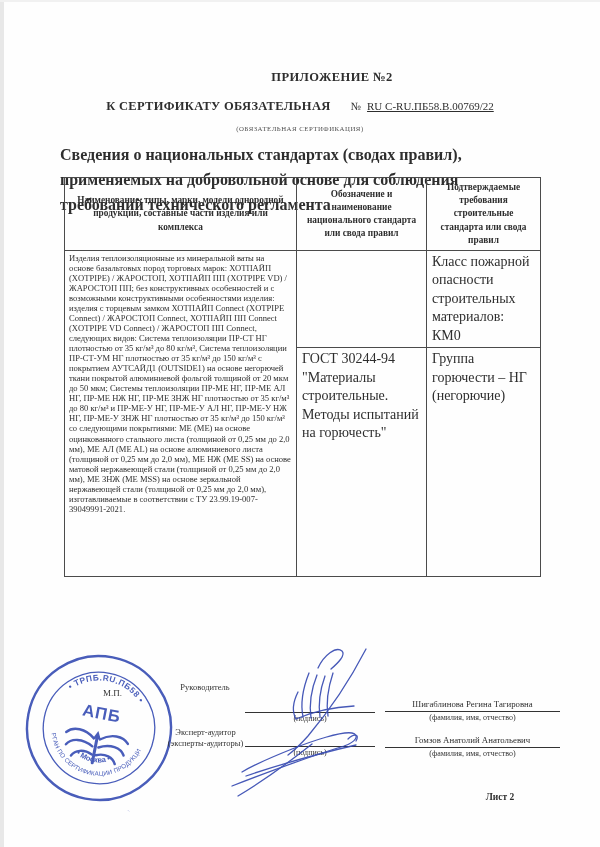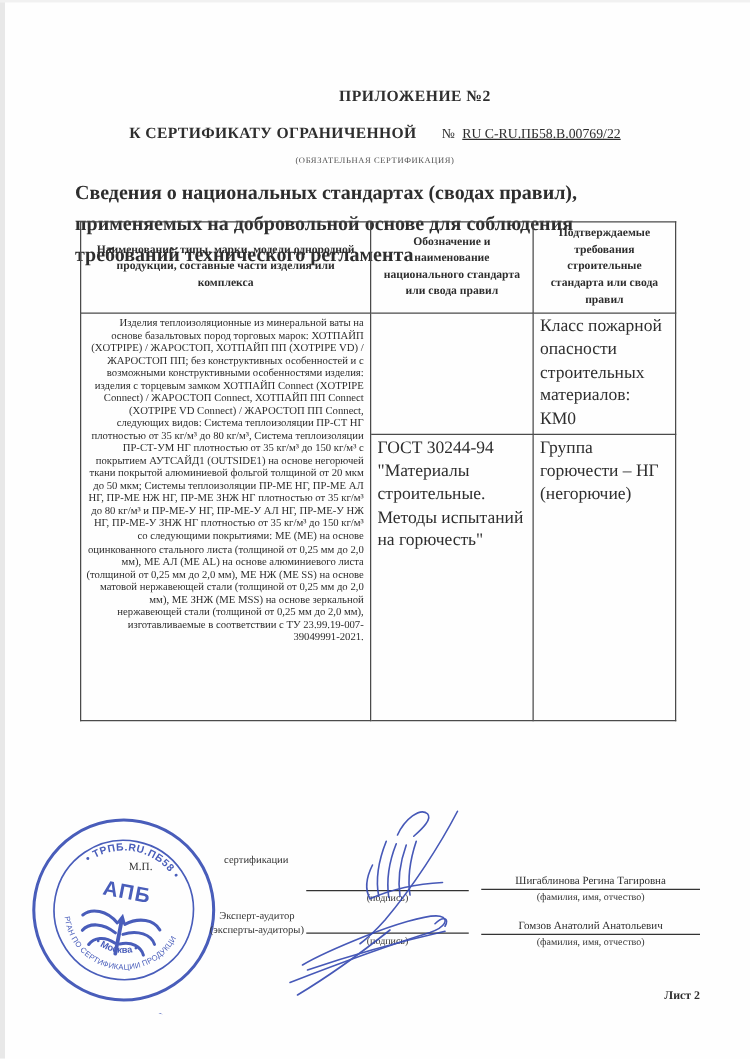--- a/index.html
+++ b/index.html
@@ -20,21 +20,21 @@
   .oblig{position:absolute;top:125px;left:0;width:600px;text-align:center;
     font-size:6.8px;color:#4f4f4f;letter-spacing:.5px;}
   .intro{position:absolute;top:143px;left:60px;width:480px;text-align:left;
     font-size:16px;font-weight:bold;line-height:1.55;}
 
   table.std{position:absolute;left:64px;top:177px;width:476px;border-collapse:collapse;
     table-layout:fixed;}
   table.std th,table.std td{border:1px solid #4b4b4b;vertical-align:top;}
   table.std th{font-size:9.3px;font-weight:bold;line-height:1.42;padding:3px 8px;
     vertical-align:middle;text-align:center;height:62px;}
-  td.prod{font-size:8.55px;line-height:1.175;padding:2px 5px 2px 4px;text-align:right;}
+  td.prod{font-size:8.55px;line-height:1.175;padding:2px 5px 2px 4px;text-align:left;}
   td.c2,td.c3{font-size:14px;line-height:1.32;padding:2px 4px 2px 5px;}
   tr.r1 td{height:36px;}
   tr.r2 td{height:224px;}
   .mp-label{position:absolute;left:103px;top:688px;font-size:9px;color:#333;z-index:4;}
   .role-block{position:absolute;text-align:center;font-size:8.5px;line-height:1.35;
     color:#333;z-index:4;}
   .role1{left:110px;top:682px;width:190px;}
   .role2{left:118px;top:727px;width:175px;}
   .sigline{position:absolute;border-top:1px solid #333;z-index:1;}
   .sigline.s1{left:245px;top:712px;width:130px;}
@@ -47,33 +47,33 @@
   .cap-n1{left:385px;top:713px;width:175px;}
   .cap-n2{left:385px;top:749px;width:175px;}
   .name-text{position:absolute;text-align:center;font-size:8.8px;color:#2e2e2e;z-index:1;}
   .name1{left:385px;top:699px;width:175px;}
   .name2{left:385px;top:735px;width:175px;}
 
   .stamp-wrap{position:absolute;left:23px;top:652px;width:152px;height:152px;
     transform:rotate(11deg);opacity:.92;z-index:2;}
   .sig-ink{position:absolute;left:0;top:0;width:600px;height:847px;z-index:3;pointer-events:none;}
 
-  .sheet-label{position:absolute;left:440px;top:792px;width:120px;text-align:right;
+  .sheet-label{position:absolute;left:440px;top:792px;width:120px;text-align:center;
     font-size:9.5px;font-weight:bold;}
 </style>
 </head>
 <body>
 
 <div class="scan-edge-left"></div>
 <div class="scan-edge-top"></div>
 
 <div class="appendix-title">ПРИЛОЖЕНИЕ №2</div>
 
 <div class="cert-line">
-  <span class="cert-title">К СЕРТИФИКАТУ ОГРАНИЧЕННОЙ</span>
+  <span class="cert-title">К СЕРТИФИКАТУ ОБЯЗАТЕЛЬНАЯ</span>
   <span class="cert-no-sign">№</span>
   <span class="cert-number">RU C-RU.ПБ58.В.00769/22</span>
 </div>
 
 <div class="oblig">(ОБЯЗАТЕЛЬНАЯ СЕРТИФИКАЦИЯ)</div>
 
 <div class="intro">Сведения о национальных стандартах (сводах правил), применяемых на добровольной основе для соблюдения требований технического регламента</div>
 
 <table class="std">
   <colgroup>
@@ -137,21 +137,21 @@
       <path d="M77,102 C86,98 94,101 97,107"></path>
       <path d="M75,84 L75,110" stroke-width="3"></path>
       <path d="M75,78 L71,86 L79,86 Z" fill="#3a50b5" stroke="none"></path>
     </g>
   </svg>
 </div>
 
 <div class="mp-label">М.П.</div>
 
 <div class="role-block role1">
-  <div>сертификации</div>
+  <div>Руководитель</div>
 </div>
 <div class="role-block role2">
   <div>Эксперт-аудитор</div>
   <div>(эксперты-аудиторы)</div>
 </div>
 
 <div class="sigline s1"></div>
 <div class="sigline s2"></div>
 <div class="sigline n1"></div>
 <div class="sigline n2"></div>

